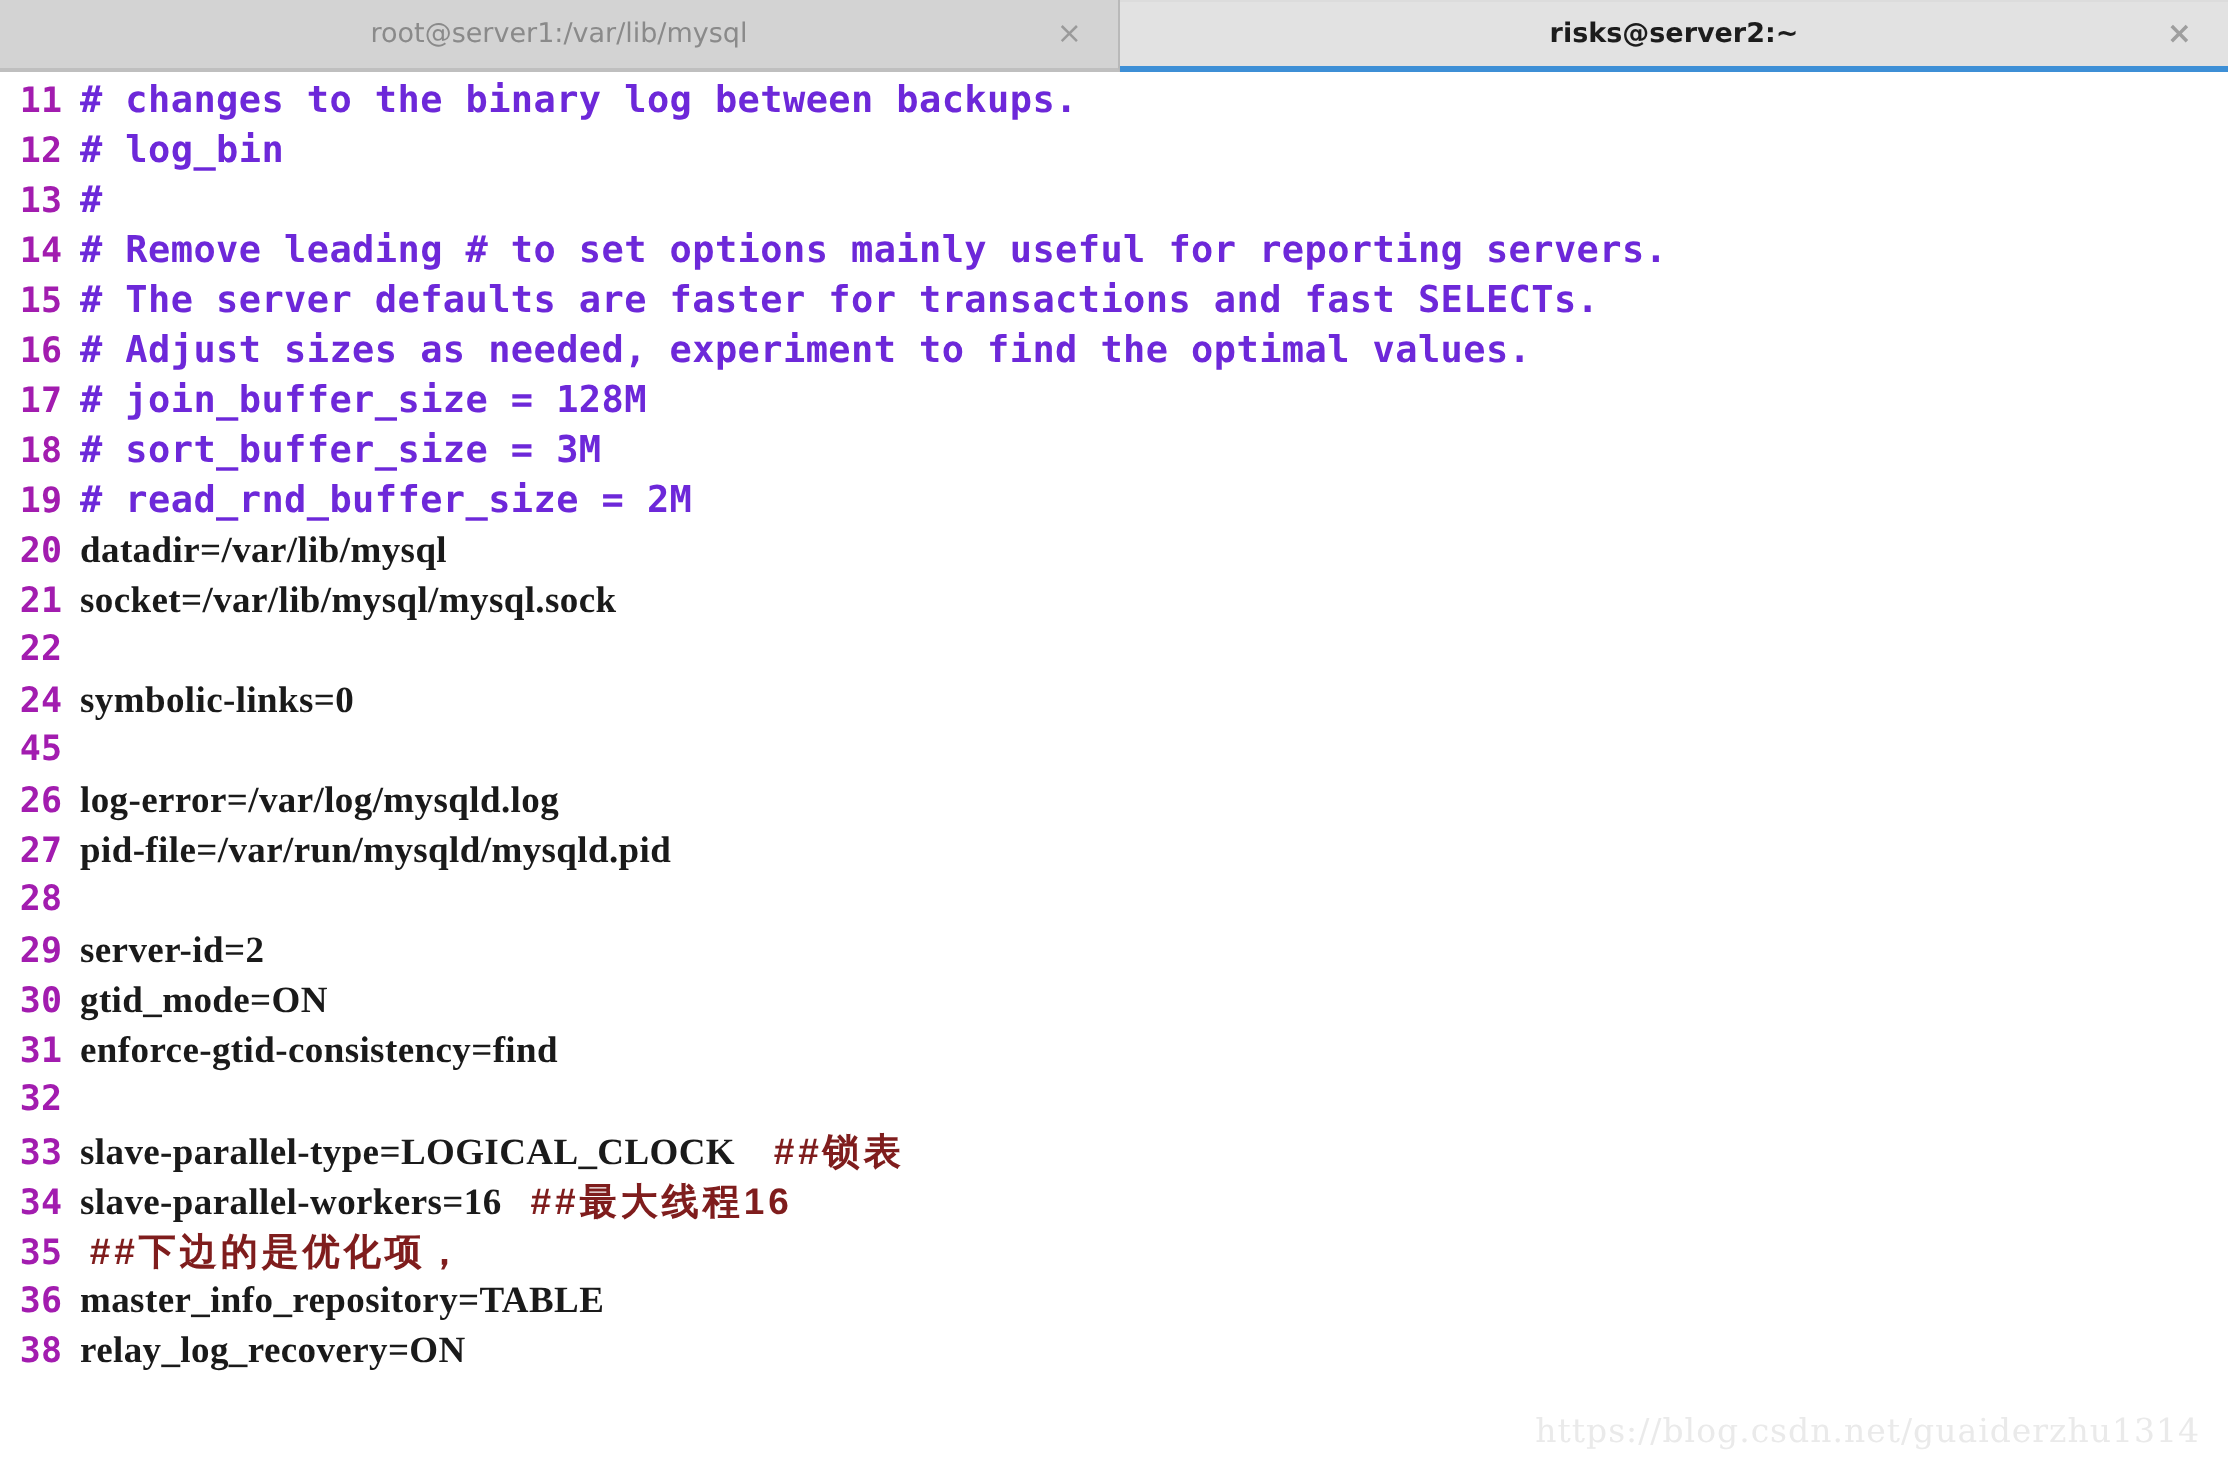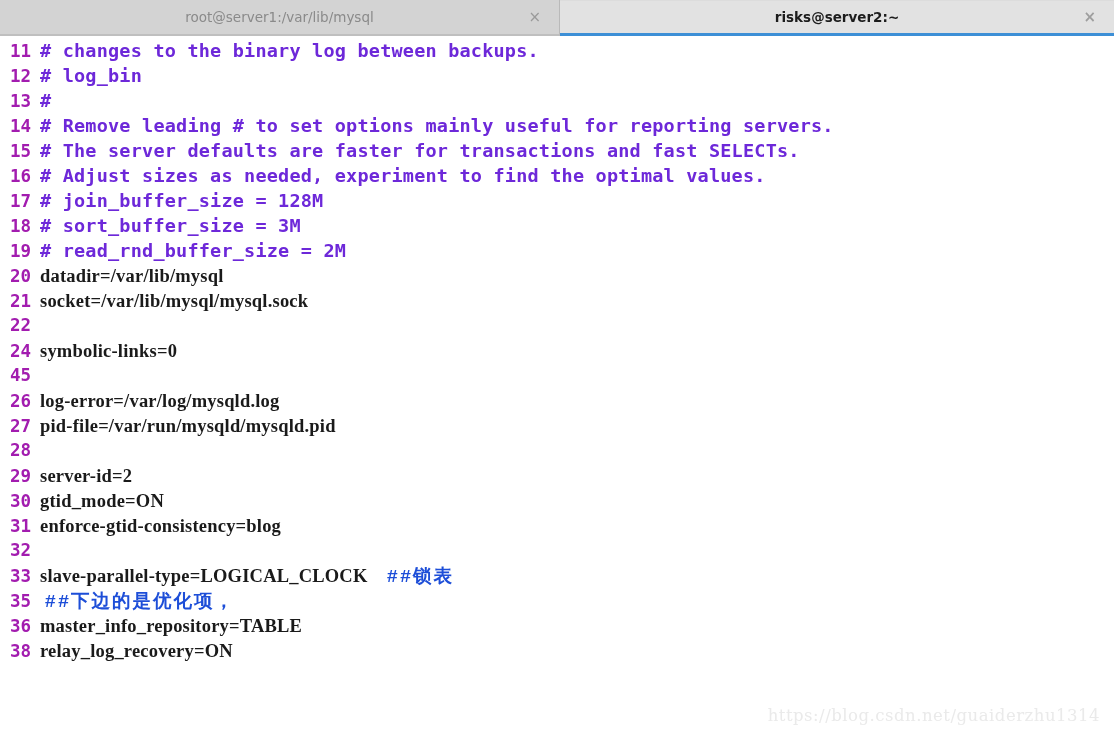--- a/index.html
+++ b/index.html
@@ -100,21 +100,21 @@
     box-sizing: border-box;
     user-select: none;
   }
   .linetext {
     flex: 1;
     white-space: pre;
     letter-spacing: 0.2px;
   }
   .tok-comment { color: #6d28d9; }
   .tok-code    { color: #1a1a1a; font-family: Liberation Serif, serif; }
-  .tok-cn      { color: #1d4ed8; font-family: Liberation Mono, monospace; font-weight: bold; letter-spacing: 2px; }
+  .tok-cn      { color: #7f1d1d; font-family: Liberation Sans, sans-serif; font-weight: bold; letter-spacing: 2px; }
 
   
   .watermark {
     position: absolute;
     right: 14px;
     bottom: 12px;
     color: #eaeaea;
     font-size: 16.5px;
     font-family: "DejaVu Serif", "Liberation Serif", serif;
     letter-spacing: 0.5px;
@@ -150,21 +150,22 @@
       <div class="code-line"><span class="lineno">20</span><span class="linetext"><span class="tok-code">datadir=/var/lib/mysql</span></span></div>
       <div class="code-line"><span class="lineno">21</span><span class="linetext"><span class="tok-code">socket=/var/lib/mysql/mysql.sock</span></span></div>
       <div class="code-line"><span class="lineno">22</span><span class="linetext"><span class="tok-code"></span></span></div>
       <div class="code-line"><span class="lineno">24</span><span class="linetext"><span class="tok-code">symbolic-links=0</span></span></div>
       <div class="code-line"><span class="lineno">45</span><span class="linetext"><span class="tok-code"></span></span></div>
       <div class="code-line"><span class="lineno">26</span><span class="linetext"><span class="tok-code">log-error=/var/log/mysqld.log</span></span></div>
       <div class="code-line"><span class="lineno">27</span><span class="linetext"><span class="tok-code">pid-file=/var/run/mysqld/mysqld.pid</span></span></div>
       <div class="code-line"><span class="lineno">28</span><span class="linetext"><span class="tok-code"></span></span></div>
       <div class="code-line"><span class="lineno">29</span><span class="linetext"><span class="tok-code">server-id=2</span></span></div>
       <div class="code-line"><span class="lineno">30</span><span class="linetext"><span class="tok-code">gtid_mode=ON</span></span></div>
-      <div class="code-line"><span class="lineno">31</span><span class="linetext"><span class="tok-code">enforce-gtid-consistency=blog</span></span></div>
+      <div class="code-line"><span class="lineno">31</span><span class="linetext"><span class="tok-code">enforce-gtid-consistency=find</span></span></div>
       <div class="code-line"><span class="lineno">32</span><span class="linetext"><span class="tok-code"></span></span></div>
       <div class="code-line"><span class="lineno">33</span><span class="linetext"><span class="tok-code">slave-parallel-type=LOGICAL_CLOCK    </span><span class="tok-cn">##锁表</span></span></div>
+      <div class="code-line"><span class="lineno">34</span><span class="linetext"><span class="tok-code">slave-parallel-workers=16   </span><span class="tok-cn">##最大线程16</span></span></div>
       <div class="code-line"><span class="lineno">35</span><span class="linetext"><span class="tok-code"> </span><span class="tok-cn">##下边的是优化项，</span></span></div>
       <div class="code-line"><span class="lineno">36</span><span class="linetext"><span class="tok-code">master_info_repository=TABLE</span></span></div>
       <div class="code-line"><span class="lineno">38</span><span class="linetext"><span class="tok-code">relay_log_recovery=ON</span></span></div>
     </div>
   <div class="watermark">https://blog.csdn.net/guaiderzhu1314</div>
 </div>
 
 </body></html>

